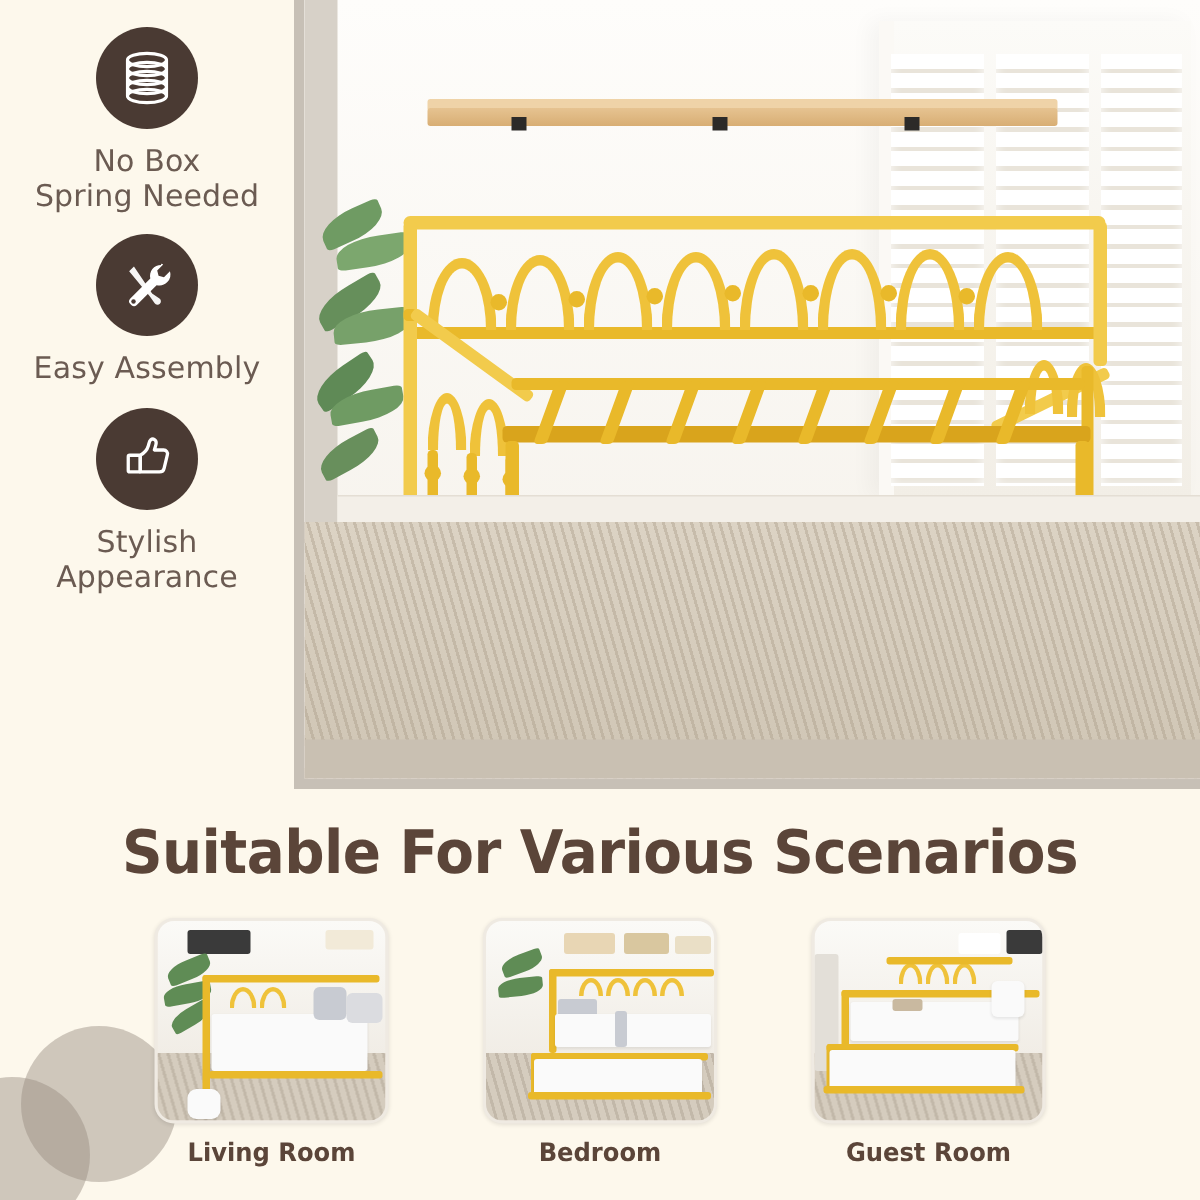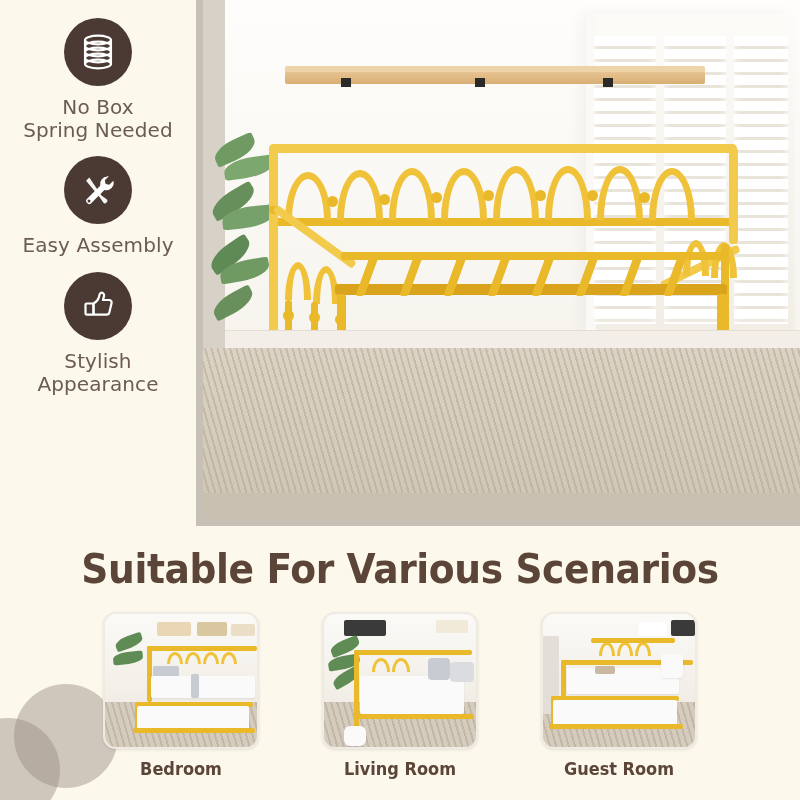--- a/index.html
+++ b/index.html
@@ -302,20 +302,44 @@
       <div class="floor-strip"></div>
       <div class="floor"></div>
       <div class="floor-bottom"></div>
     </div>
   </div>
 </div>
 
 <div class="headline">Suitable For Various Scenarios</div>
 
 <div class="thumbs">
+
+  <div class="thumb-cell">
+    <div class="thumb">
+      <div class="ts">
+        <div class="wl"></div>
+        <div class="fl"></div>
+        <div class="tgray" style="left:20px; top:6px;  width:42px; height:16px; background:#3A3A3A;"></div>
+        <div class="tgray" style="left:112px;top:6px;  width:32px; height:13px; background:#F2EAD8;"></div>
+        <div class="tplant" style="left:6px; top:26px; width:30px; height:13px; transform:rotate(-22deg);"></div>
+        <div class="tplant" style="left:4px; top:42px; width:32px; height:13px; transform:rotate(-10deg);"></div>
+        <div class="tplant" style="left:8px; top:58px; width:28px; height:12px; transform:rotate(-30deg);"></div>
+        <div class="tg" style="left:30px; top:36px; width:5px; height:78px;"></div>
+        <div class="tg" style="left:30px; top:36px; width:118px; height:5px;"></div>
+        <div class="tarch" style="left:48px; top:44px; width:18px; height:14px;"></div>
+        <div class="tarch" style="left:68px; top:44px; width:18px; height:14px;"></div>
+        <div class="tw" style="left:36px; top:62px; width:104px; height:38px;"></div>
+        <div class="tgray" style="left:104px;top:44px; width:22px; height:22px; border-radius:4px;"></div>
+        <div class="tgray" style="left:126px;top:48px; width:24px; height:20px; border-radius:4px; background:#DBDCE0;"></div>
+        <div class="tg" style="left:34px; top:100px; width:116px; height:5px;"></div>
+        <div class="tw" style="left:20px; top:112px; width:22px; height:20px; border-radius:6px;"></div>
+      </div>
+    </div>
+    <div class="thumb-label">Living Room</div>
+  </div>
 
   <div class="thumb-cell">
     <div class="thumb">
       <div class="ts">
         <div class="wl"></div>
         <div class="fl"></div>
         <div class="tgray" style="left:52px; top:8px; width:34px; height:14px; background:#E8D6B4;"></div>
         <div class="tgray" style="left:92px; top:8px; width:30px; height:14px; background:#D9C79F;"></div>
         <div class="tgray" style="left:126px;top:10px;width:24px; height:12px; background:#EADFC6;"></div>
         <div class="tplant" style="left:10px; top:22px; width:28px; height:12px; transform:rotate(-20deg);"></div>
@@ -336,44 +360,20 @@
       </div>
     </div>
     <div class="thumb-label">Bedroom</div>
   </div>
 
   <div class="thumb-cell">
     <div class="thumb">
       <div class="ts">
         <div class="wl"></div>
         <div class="fl"></div>
-        <div class="tgray" style="left:20px; top:6px;  width:42px; height:16px; background:#3A3A3A;"></div>
-        <div class="tgray" style="left:112px;top:6px;  width:32px; height:13px; background:#F2EAD8;"></div>
-        <div class="tplant" style="left:6px; top:26px; width:30px; height:13px; transform:rotate(-22deg);"></div>
-        <div class="tplant" style="left:4px; top:42px; width:32px; height:13px; transform:rotate(-10deg);"></div>
-        <div class="tplant" style="left:8px; top:58px; width:28px; height:12px; transform:rotate(-30deg);"></div>
-        <div class="tg" style="left:30px; top:36px; width:5px; height:78px;"></div>
-        <div class="tg" style="left:30px; top:36px; width:118px; height:5px;"></div>
-        <div class="tarch" style="left:48px; top:44px; width:18px; height:14px;"></div>
-        <div class="tarch" style="left:68px; top:44px; width:18px; height:14px;"></div>
-        <div class="tw" style="left:36px; top:62px; width:104px; height:38px;"></div>
-        <div class="tgray" style="left:104px;top:44px; width:22px; height:22px; border-radius:4px;"></div>
-        <div class="tgray" style="left:126px;top:48px; width:24px; height:20px; border-radius:4px; background:#DBDCE0;"></div>
-        <div class="tg" style="left:34px; top:100px; width:116px; height:5px;"></div>
-        <div class="tw" style="left:20px; top:112px; width:22px; height:20px; border-radius:6px;"></div>
-      </div>
-    </div>
-    <div class="thumb-label">Living Room</div>
-  </div>
-
-  <div class="thumb-cell">
-    <div class="thumb">
-      <div class="ts">
-        <div class="wl"></div>
-        <div class="fl"></div>
         <div class="tgray" style="left:96px; top:8px;  width:28px; height:14px; background:#FFFFFF;"></div>
         <div class="tgray" style="left:128px;top:6px;  width:24px; height:16px; background:#3A3A3A;"></div>
         <div class="tgray" style="left:0;    top:22px; width:16px; height:78px; background:#E3DFD8;"></div>
         <div class="tg" style="left:18px; top:46px; width:5px; height:46px;"></div>
         <div class="tg" style="left:18px; top:46px; width:132px; height:5px;"></div>
         <div class="tarch" style="left:56px; top:28px; width:16px; height:14px;"></div>
         <div class="tarch" style="left:74px; top:28px; width:16px; height:14px;"></div>
         <div class="tarch" style="left:92px; top:28px; width:16px; height:14px;"></div>
         <div class="tg" style="left:48px; top:24px; width:84px; height:5px;"></div>
         <div class="tw" style="left:24px; top:54px; width:112px; height:26px;"></div>

